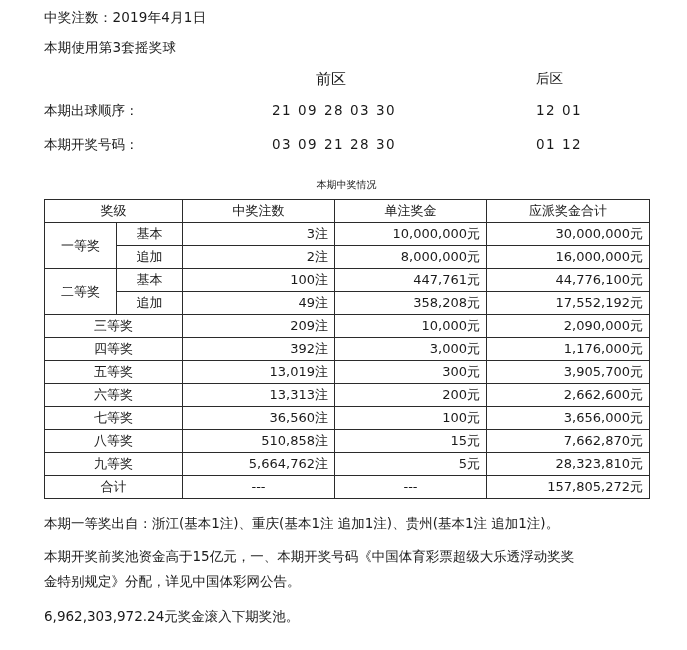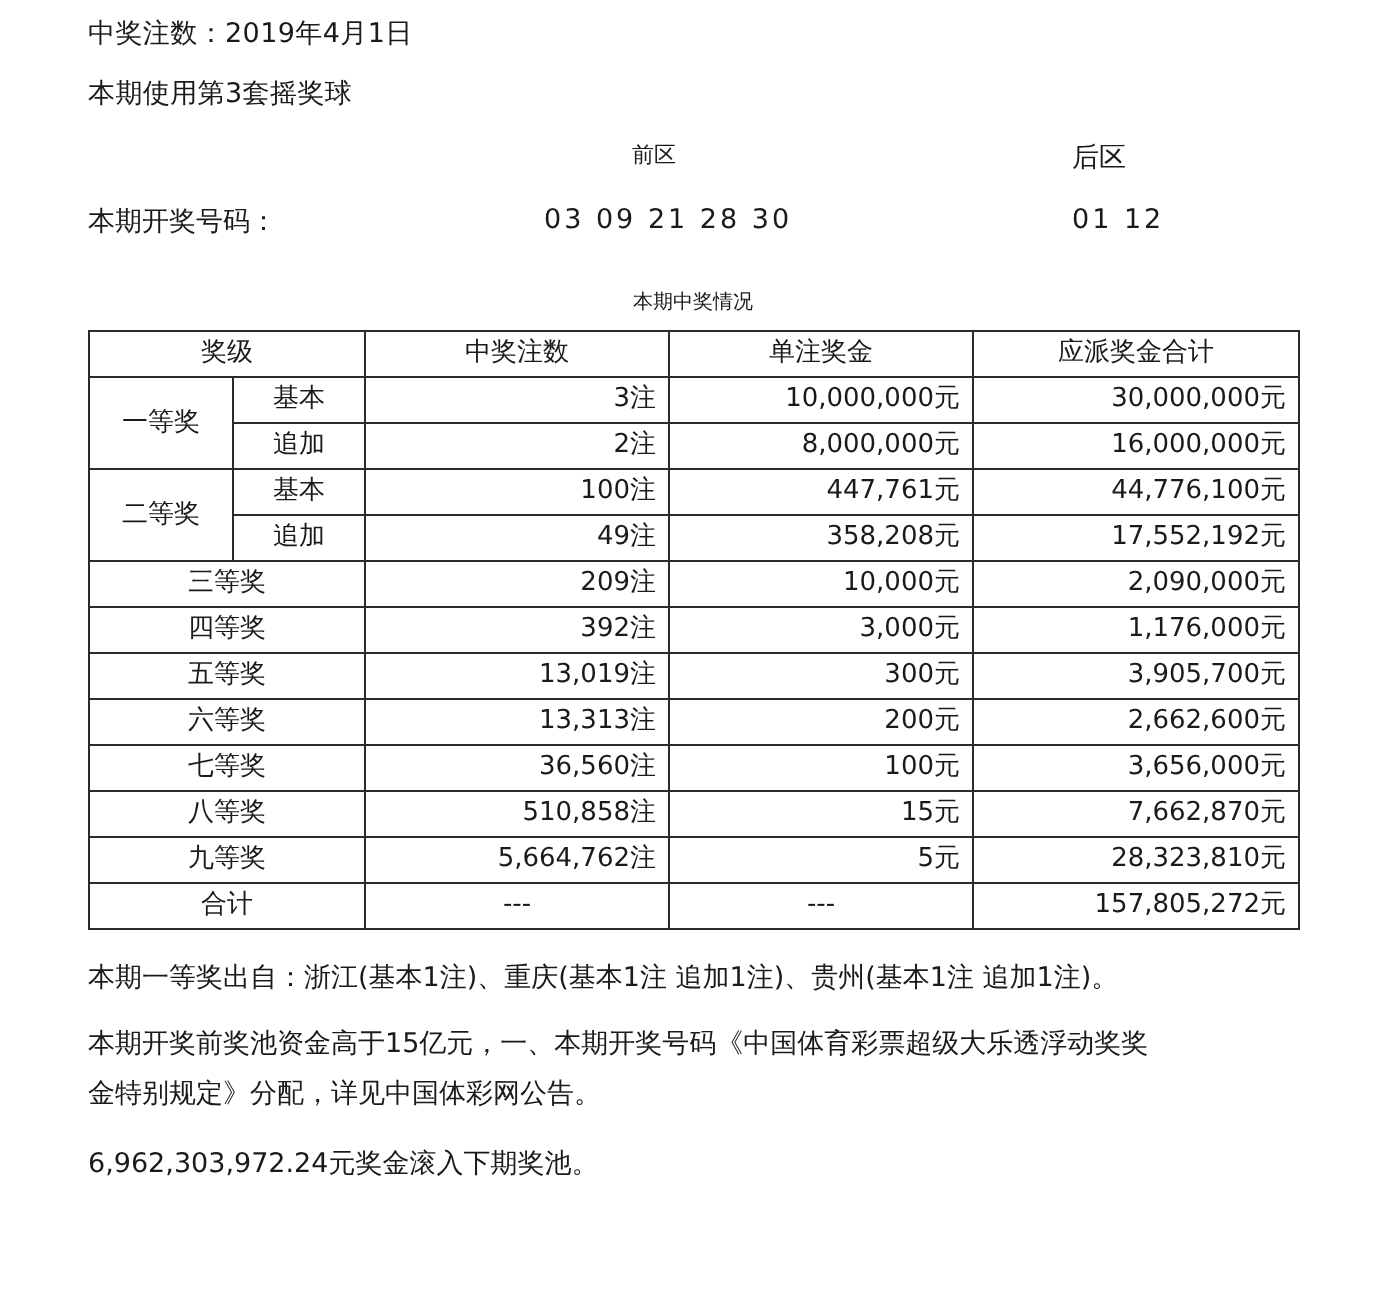--- a/index.html
+++ b/index.html
@@ -35,21 +35,21 @@
   .zones {
     position: relative;
     height: 24px;
     margin-top: 14px;
     margin-bottom: 2px;
   }
   .zones .front {
     position: absolute;
     left: 272px;
     top: 0;
-    font-size: 11px;
+    font-size: 15px;
   }
   .zones .back {
     position: absolute;
     left: 492px;
     top: 0;
     font-size: 13.5px;
   }
 
   .ball-row {
     position: relative;
@@ -149,20 +149,25 @@
   </div>
 
 
   <div class="hdr-line">本期使用第3套摇奖球</div>
 
   <div class="zones">
     <span class="front">前区</span>
     <span class="back">后区</span>
   </div>
 
+  <div class="ball-row">
+    <span class="rlbl">本期出球顺序：</span>
+    <span class="front-nums">21 09 28 03 30</span>
+    <span class="back-nums">12 01</span>
+  </div>
 
   <div class="ball-row">
     <span class="rlbl">本期开奖号码：</span>
     <span class="front-nums">03 09 21 28 30</span>
     <span class="back-nums">01 12</span>
   </div>
 
   <div class="section-title">本期中奖情况</div>
 
   <table class="prize">

